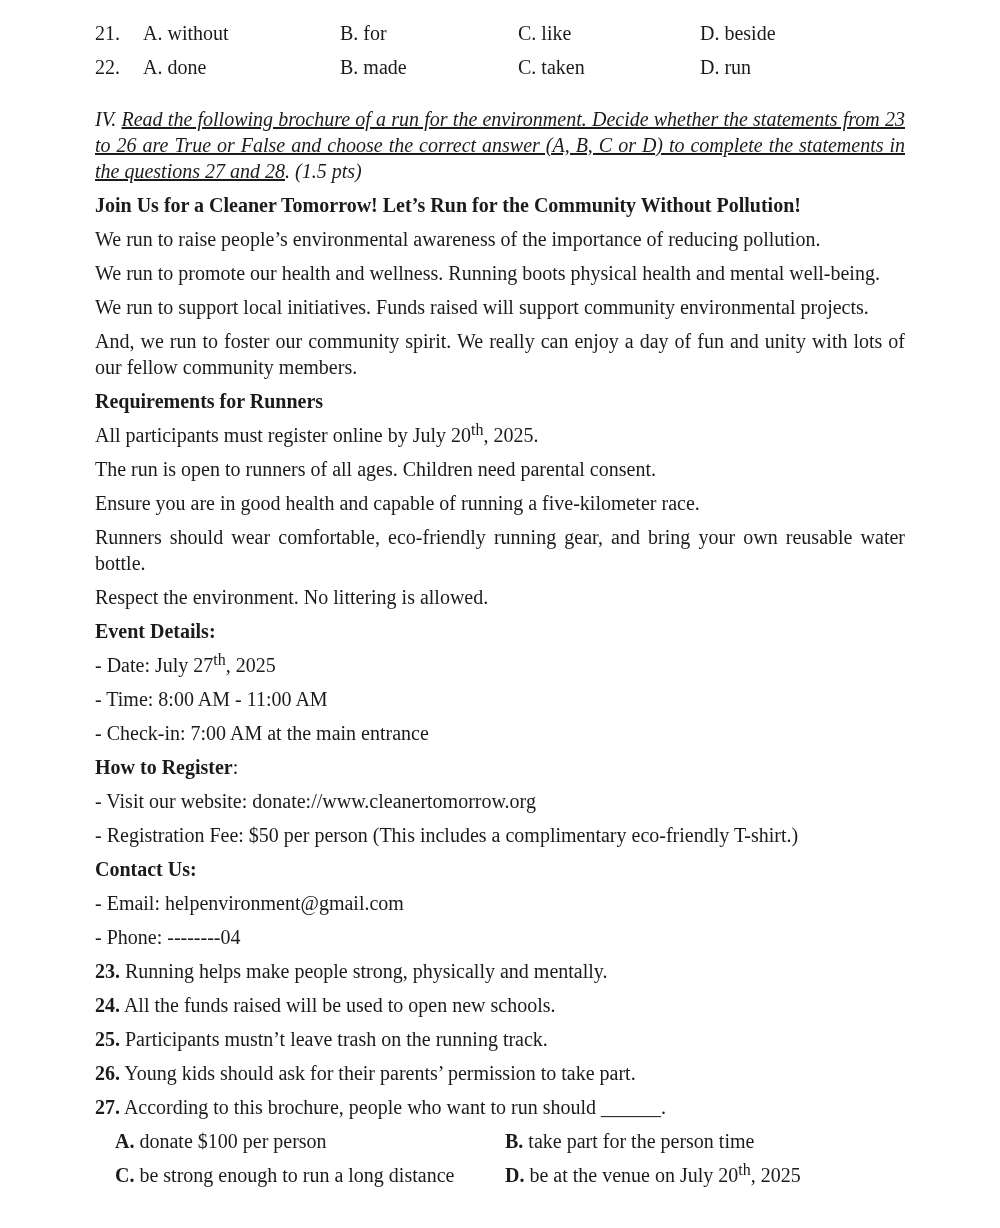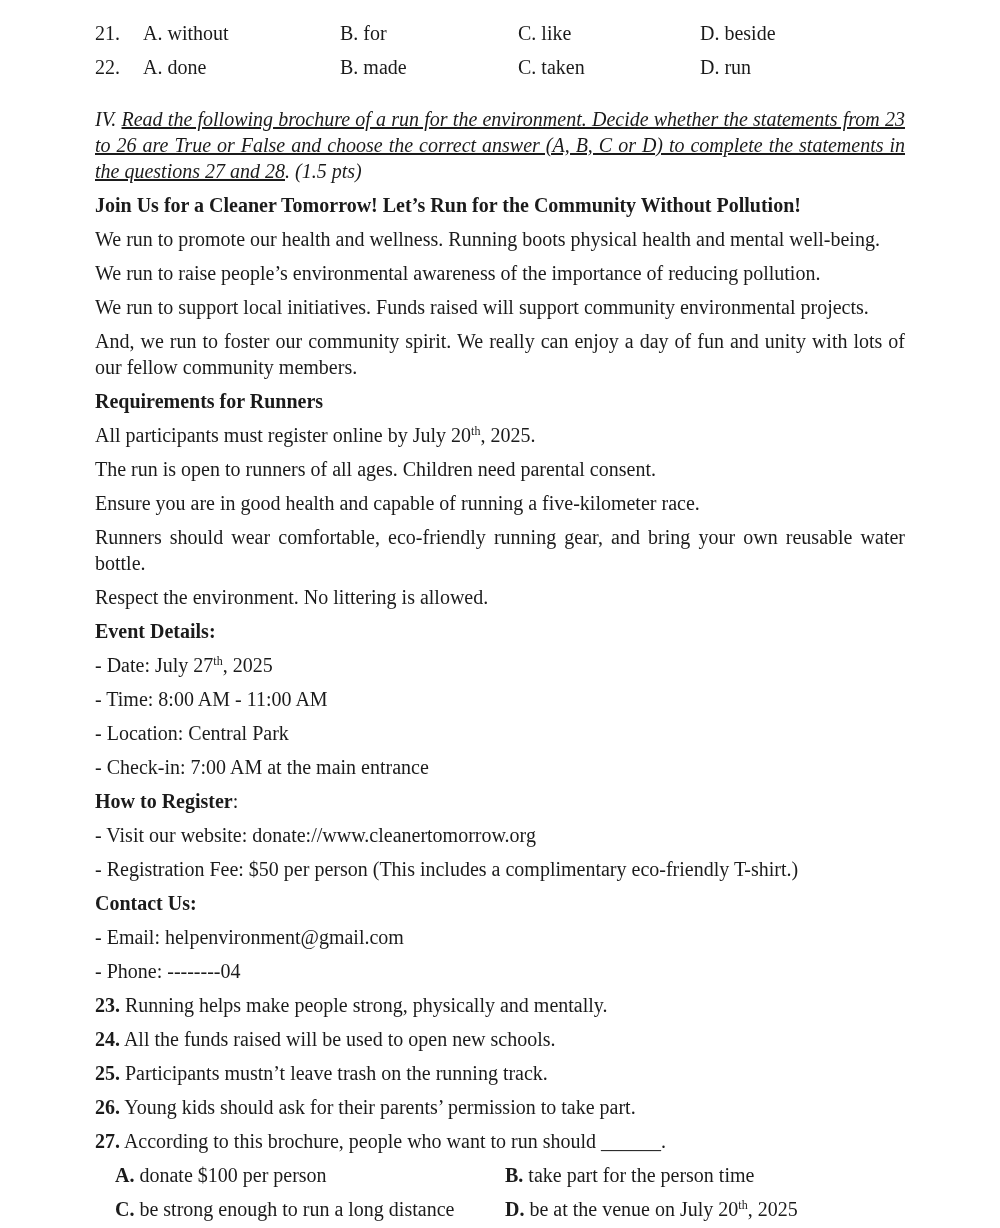--- a/index.html
+++ b/index.html
@@ -25,21 +25,21 @@
   }
   .sec-header {
     font-weight: normal;
     font-style: italic;
     margin: 26px 0 8px 0;
     text-align: justify;
   }
   .sec-header .u { text-decoration: underline; }
   .bold { font-weight: bold; }
   .sup {
-    font-size: 12px;
+    font-size: 16px;
     line-height: 0;
     vertical-align: 7px;
   }
   .opt-grid {
     display: grid;
     grid-template-columns: 390px 1fr;
     padding-left: 20px;
     margin-bottom: 8px;
   }
 </style>
@@ -62,40 +62,39 @@
     <span>C. taken</span>
     <span>D. run</span>
   </div>
 
   <p class="sec-header">
     <span>IV. </span><span class="u">Read the following brochure of a run for the environment. Decide whether the statements from 23 to 26 are True or False and choose the correct answer (A, B, C or D) to complete the statements in the questions 27 and 28</span><span>. (1.5 pts)</span>
   </p>
 
   <p class="bold">Join Us for a Cleaner Tomorrow! Let’s Run for the Community Without Pollution!</p>
 
+  <p>We run to raise people’s environmental awareness of the importance of reducing pollution.</p>
   <p>We run to promote our health and wellness. Running boots physical health and mental well-being.</p>
-  <p>We run to raise people’s environmental awareness of the importance of reducing pollution.</p>
   <p>We run to support local initiatives. Funds raised will support community environmental projects.</p>
   <p class="justify">And, we run to foster our community spirit. We really can enjoy a day of fun and unity with lots of our fellow community members.</p>
 
   <p class="bold">Requirements for Runners</p>
   <p>
     <span>All participants must register online by July 20</span><span class="sup">th</span><span>, 2025.</span>
   </p>
   <p>The run is open to runners of all ages. Children need parental consent.</p>
   <p>Ensure you are in good health and capable of running a five-kilometer race.</p>
   <p class="justify">Runners should wear comfortable, eco-friendly running gear, and bring your own reusable water bottle.</p>
   <p>Respect the environment. No littering is allowed.</p>
 
   <p class="bold">Event Details:</p>
   <p>
     <span>- Date: July 27</span><span class="sup">th</span><span>, 2025</span>
   </p>
   <p>- Time: 8:00 AM - 11:00 AM</p>
-  <p>- Location: Central Park</p>
   <p>- Check-in: 7:00 AM at the main entrance</p>
 
   <p>
     <span class="bold">How to Register</span><span>:</span>
   </p>
   <p>- Visit our website: donate://www.cleanertomorrow.org</p>
   <p>- Registration Fee: $50 per person (This includes a complimentary eco-friendly T-shirt.)</p>
 
   <p class="bold">Contact Us:</p>
   <p>- Email: helpenvironment@gmail.com</p>

